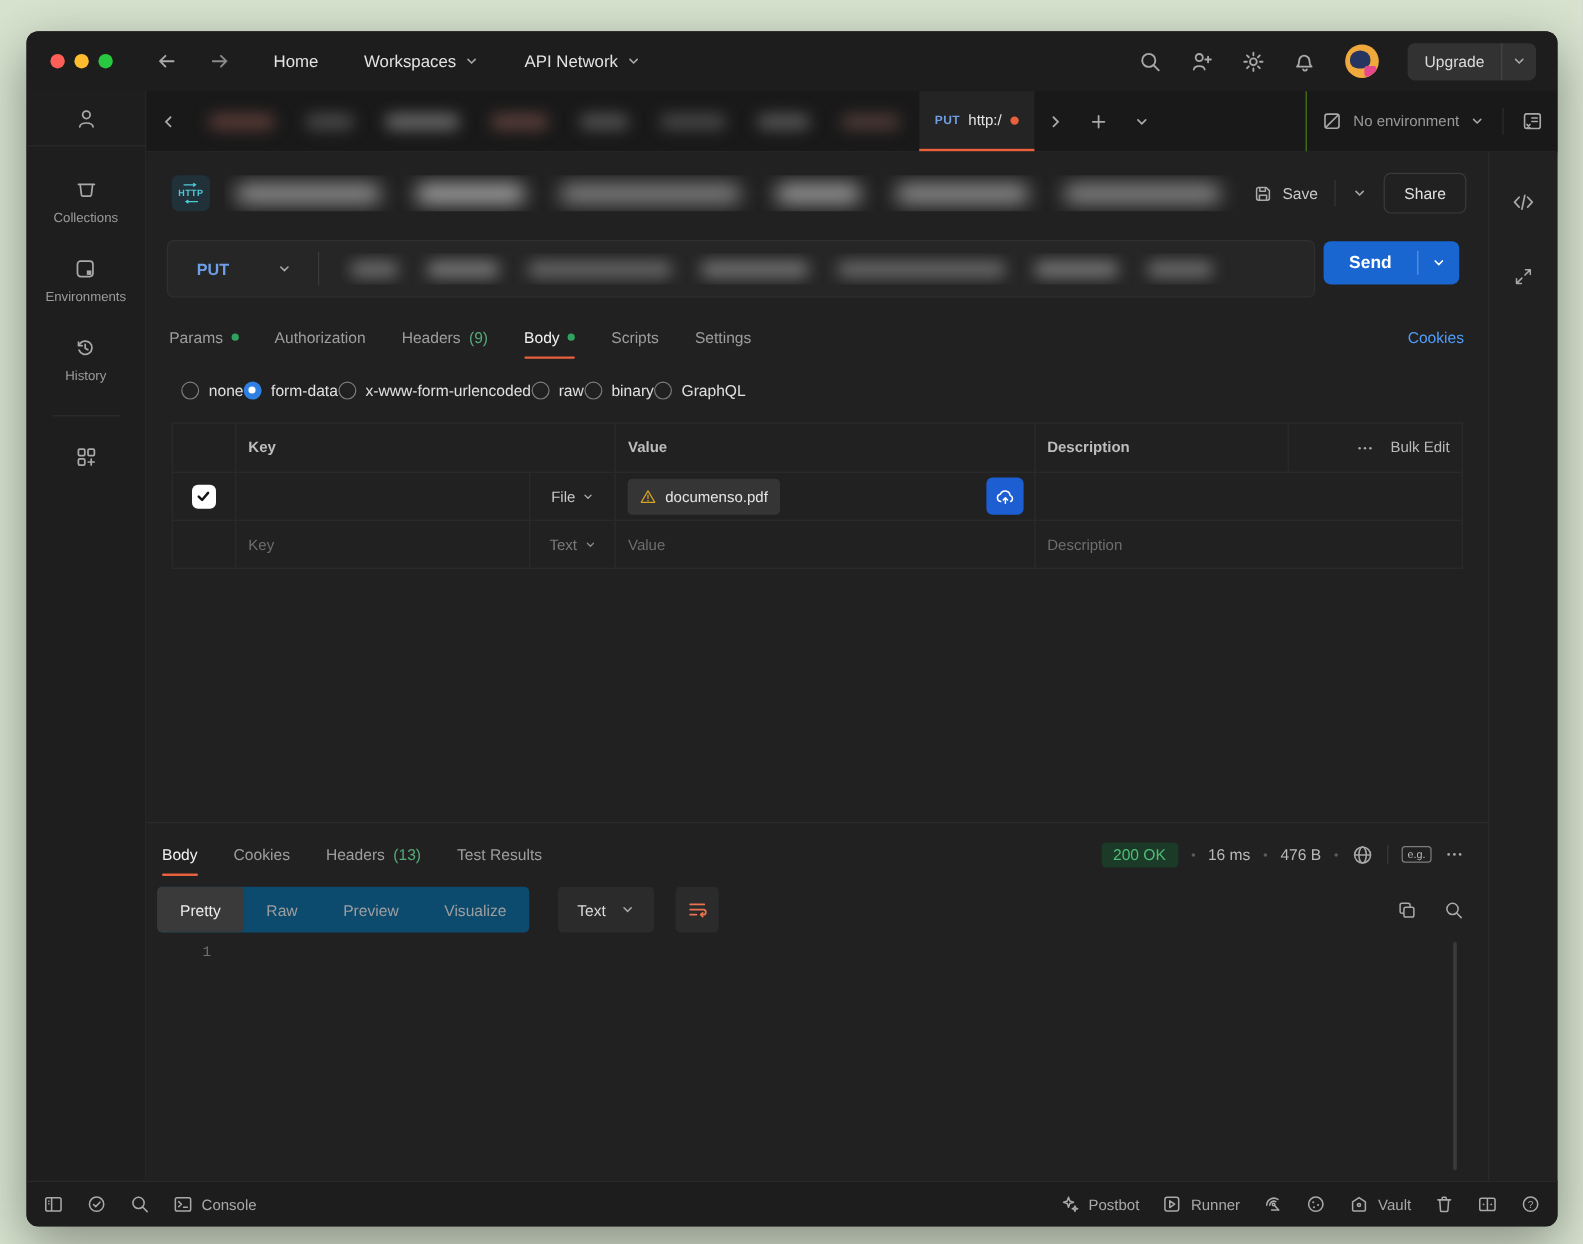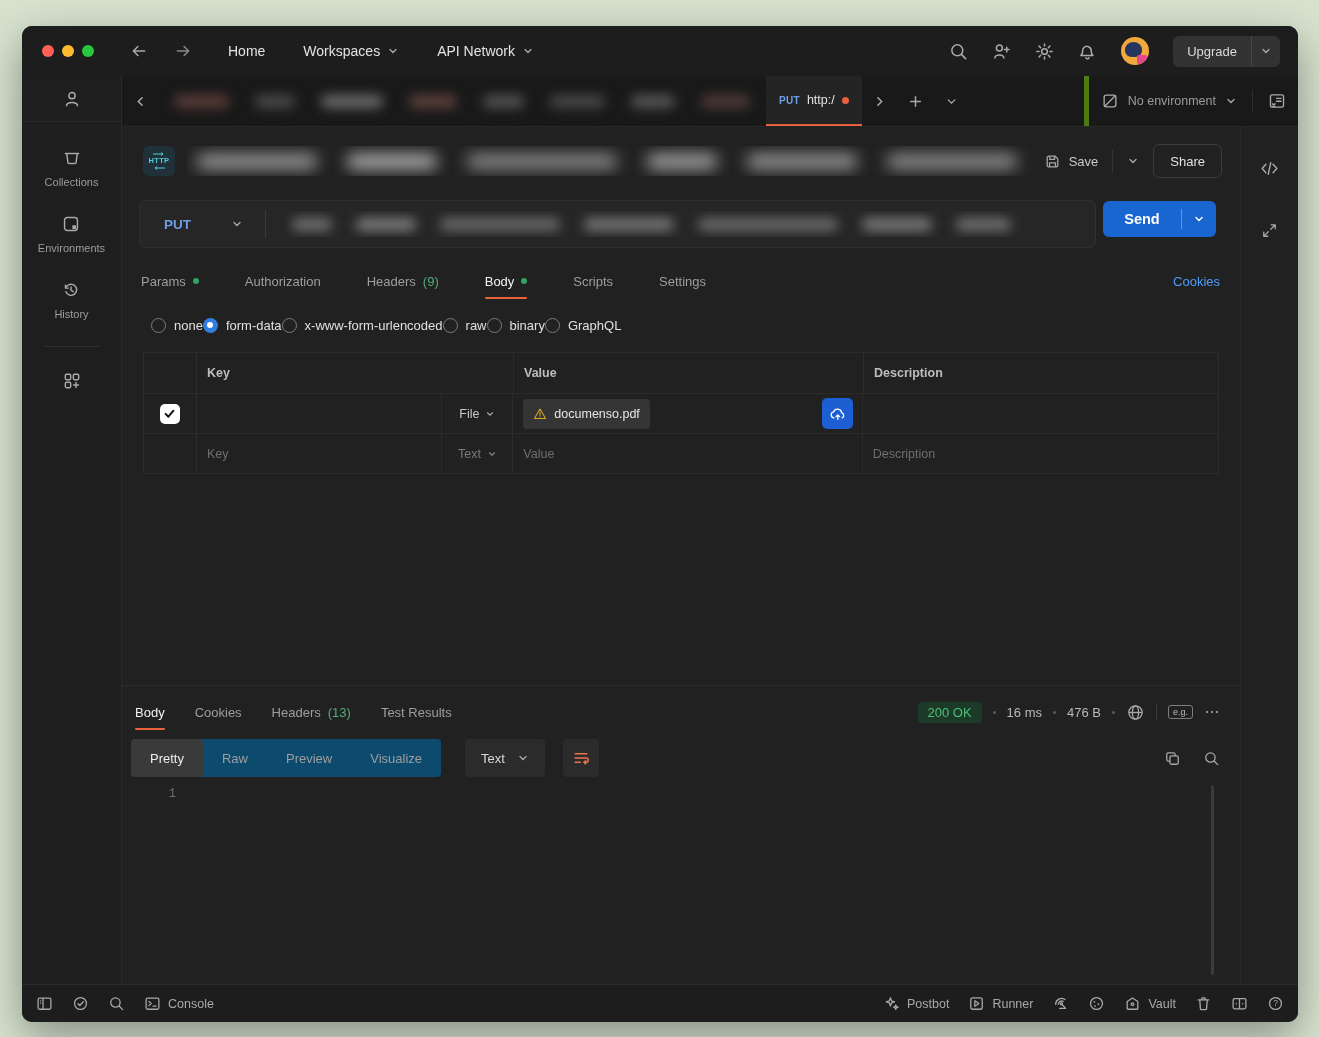--- a/index.html
+++ b/index.html
@@ -44,21 +44,21 @@
 
   
   .tabstrip { height:51px; flex:none; background:#191919; border-bottom:1px solid #282828; display:flex; align-items:stretch; }
   .ts-btn { display:flex; align-items:center; justify-content:center; width:36px; }
   .ts-blur { width:608px; flex:none; display:flex; align-items:center; gap:26px; padding:0 16px; overflow:hidden; }
   .blob { border-radius:6px; filter:blur(6px); height:13px; }
   .ts-tab { display:flex; align-items:center; gap:7px; padding:0 13px; background:#242424; border-bottom:2px solid #e8613c; }
   .ts-tab .meth { font-size:10px; font-weight:bold; color:#6d9ee6; letter-spacing:.3px; }
   .ts-tab .ttl { font-size:12.5px; color:#e3e3e3; }
   .odot { width:7px; height:7px; border-radius:50%; background:#e8613c; }
-  .ts-env { margin-left:auto; display:flex; align-items:center; gap:9px; padding:0 12px; border-left:5px solid #4d7c0f; }
+  .ts-env { margin-left:auto; display:flex; align-items:center; gap:9px; padding:0 12px; border-left:1px solid #4d7c0f; }
   .ts-env .envlbl { color:#9a9a9a; font-size:12.5px; }
   .ts-env .vline { width:1px; height:22px; background:#2e2e2e; margin:0 6px; }
 
   
   .content-row { flex:1; display:flex; min-height:0;justify-content:center; }
   .content { flex:1; position:relative; min-width:0; background:#212121; }
   .rightstrip { width:58px; flex:none; border-left:1px solid #2a2a2a; display:flex; flex-direction:column; align-items:center; padding-top:32px; gap:44px; }
 
   .title-row { position:absolute; left:21px; right:18px; top:14px; height:40px; display:flex; align-items:center; }
   .http-badge { width:32px; height:30px; border-radius:6px; background:#20313a; display:flex; flex-direction:column; align-items:center; justify-content:center; gap:1px; flex:none; }
@@ -71,21 +71,21 @@
   .url-box { position:absolute; left:17px; top:73px; width:957px; height:48px; border:1px solid #303030; background:#262626; border-radius:6px; display:flex; align-items:center; }
   .url-box .meth { color:#6d9ee6; font-weight:bold; font-size:13.5px; padding-left:24px; }
   .url-box .mchev { margin-left:40px; }
   .url-box .vsep { width:1px; height:28px; background:#3a3a3a; margin-left:22px; }
   .blur-url { flex:1; height:26px; margin:0 18px; border-radius:4px; overflow:hidden; display:flex; align-items:center; gap:24px; padding:0 8px; }
   .send-btn { position:absolute; left:981px; top:74px; width:113px; height:36px; background:#1a66d0; border-radius:6px; display:flex; align-items:stretch; color:#fff; }
   .send-btn .slbl { flex:1; display:flex; align-items:center; justify-content:center; font-weight:bold; font-size:14.5px; }
   .send-btn .ssep { width:1px; background:rgba(255,255,255,.3); margin:8px 0; }
   .send-btn .schev { width:34px; display:flex; align-items:center; justify-content:center; }
 
-  .req-tabs { position:absolute; left:19px; right:20px; top:135px; height:38px; display:flex; align-items:center; gap:46px; }
+  .req-tabs { position:absolute; left:19px; right:20px; top:135px; height:38px; display:flex; align-items:center; gap:30px; }
   .rtab { position:relative; display:flex; align-items:center; gap:7px; color:#9e9e9e; font-size:13px; }
   .rtab.active { color:#f2f2f2; }
   .rtab.active::after { content:""; position:absolute; left:0; right:0; bottom:-10px; height:2px; background:#e8613c; border-radius:1px; }
   .gdot { width:6px; height:6px; border-radius:50%; background:#2ea45f; }
   .gcount { color:#56a978; }
   .cookies-link { margin-left:auto; color:#4f9cf8; font-size:13px; }
 
   .radios { position:absolute; left:29px; top:183px; height:30px; display:flex; align-items:center; }
   .radio-item { display:flex; align-items:center; gap:8px; color:#e0e0e0; font-size:13px; }
   .radio { width:15px; height:15px; border-radius:50%; border:1.5px solid #7c7c7c; position:relative; flex:none; }
@@ -454,20 +454,30 @@
                   <span>GraphQL</span>
                 </span>
             </div>
 
             <div class="kv">
               <div class="kvrow">
                 <div class="cell c-cb"></div>
                 <div class="cell c-key-h hcell">Key</div>
                 <div class="cell c-val hcell">Value</div>
                 <div class="cell c-desc-h hcell">Description</div>
+                <div class="cell c-act">
+                  <span class="icon">
+                      <svg width="15" height="15" viewBox="0 0 16 16" fill="currentColor">
+                        <circle cx="3.2" cy="8" r="1.1"></circle>
+                        <circle cx="8" cy="8" r="1.1"></circle>
+                        <circle cx="12.8" cy="8" r="1.1"></circle>
+                      </svg>
+                    </span>
+                  <span>Bulk Edit</span>
+                </div>
               </div>
               <div class="kvrow">
                 <div class="cell c-cb">
                   <span class="cbx">
                       <svg width="13" height="13" viewBox="0 0 14 14" fill="none" stroke="#151515" stroke-width="2.2" stroke-linecap="round" stroke-linejoin="round">
                         <path d="M2.8 7.4 L5.8 10.4 L11.2 4"></path>
                       </svg>
                     </span>
                 </div>
                 <div class="cell c-key"></div>

